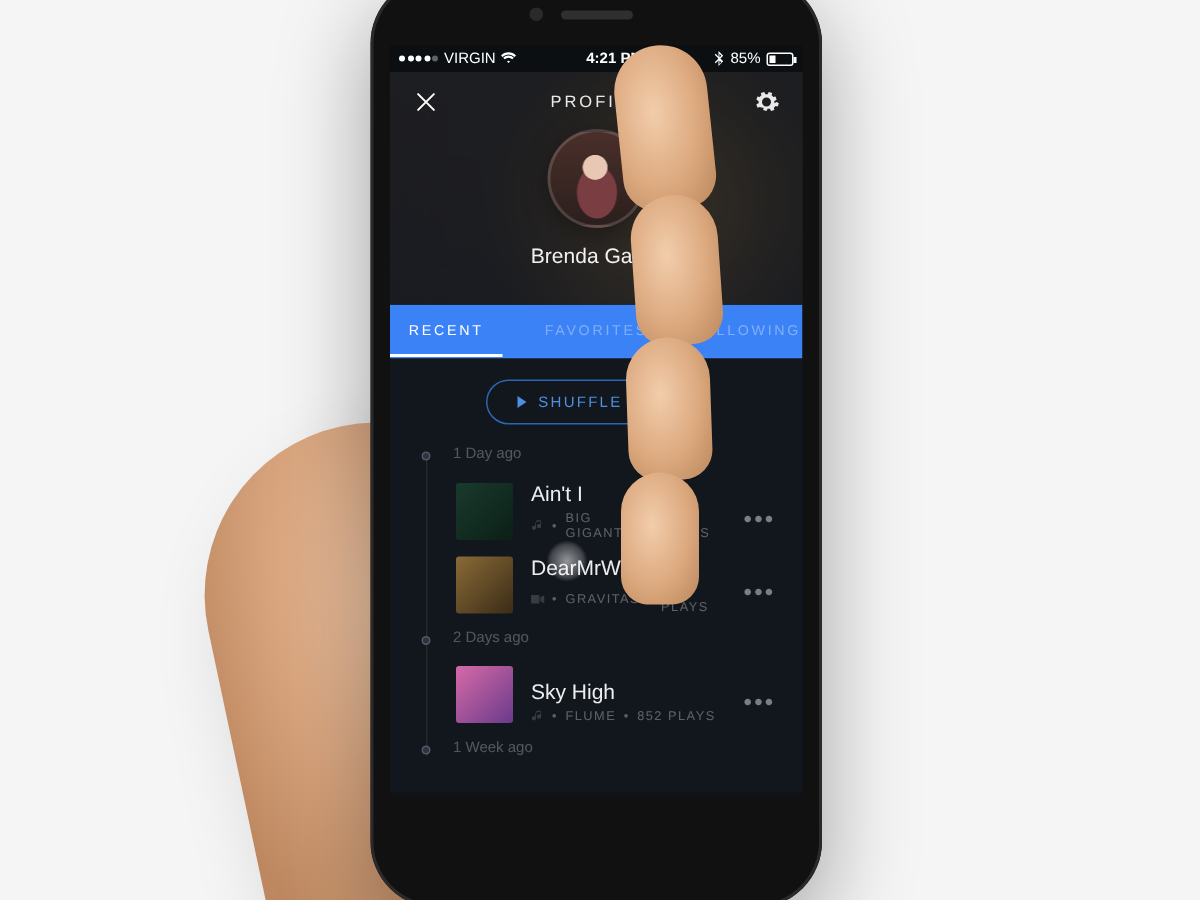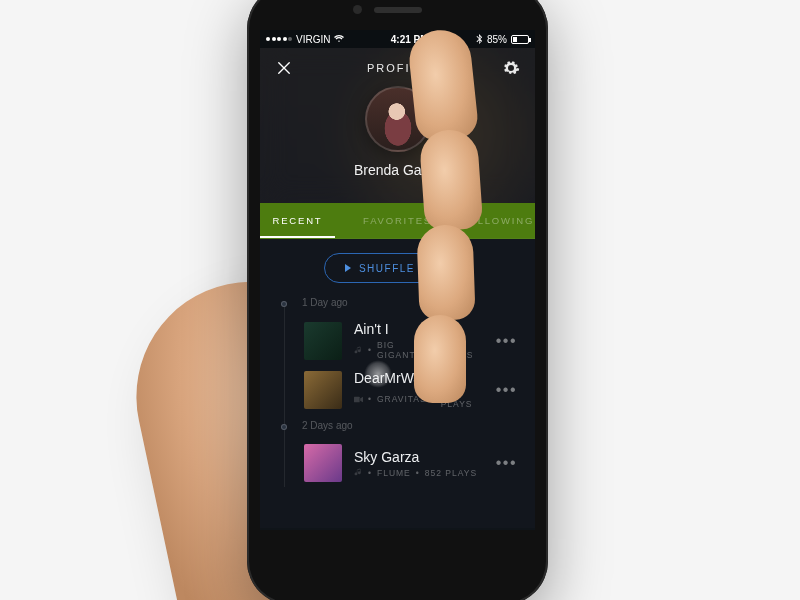--- a/index.html
+++ b/index.html
@@ -88,21 +88,21 @@
         radial-gradient(circle at 48% 38%, #e8c8b4 0 16%, transparent 17%),
         radial-gradient(ellipse at 50% 65%, #7a3d42 0 30%, transparent 31%),
         linear-gradient(180deg, #4a2f2a 0%, #2b1f1d 100%);
       border: 2px solid rgba(255,255,255,.15);
       box-shadow: 0 4px 18px rgba(0,0,0,.4);
     }
     .uname { position: relative; font-size: 14px; font-weight: 400; margin-top: 10px; color: #f1f1f1; }
 
     
     .tabs {
-      display: flex; background: #4d7c0f;
+      display: flex; background: #3b82f6;
       border-bottom: 1px solid rgba(255,255,255,.04);
       gap: 25px;
     }
     .tab {
       flex: 1; text-align: center; padding: 12px 0;
       font-size: 9.5px; letter-spacing: 1.8px;
       color: rgba(255,255,255,.35);
       cursor: pointer;
     }
     .tab.active { color: #fff; box-shadow: 0 -2px 0 #fff inset; }
@@ -142,21 +142,21 @@
     .tl-dot {
       position: absolute; left: -3px; top: 4px;
       width: 6px; height: 6px; border-radius: 50%;
       background: #2a3340; border: 1px solid rgba(255,255,255,.2);
     }
     .tl-label {
       font-size: 10px; color: rgba(255,255,255,.28);
       padding-left: 12px; margin-bottom: 8px;
     }
     .track {
-      display: flex; align-items: center; gap: 12px;
+      display: flex; align-items: flex-end; gap: 12px;
       padding: 5px 14px 5px 14px;
       cursor: pointer;
     }
     .art {
       width: 38px; height: 38px; flex-shrink: 0;
       border-radius: 2px;
       background: #333;
     }
     .art1 { background: linear-gradient(135deg, #1a3a2e 0%, #0b1f16 100%); }
     .art2 { background: linear-gradient(135deg, #8a6a37 0%, #3a2c17 100%); }
@@ -320,35 +320,39 @@
             </div>
           </div>
 
           <div class="tl-section">
             <div class="tl-dot"></div>
             <div class="tl-label">2 Days ago</div>
 
             <div class="track">
               <div class="art art3"></div>
               <div class="track-info">
-                <div class="track-title">Sky Garza</div>
+                <div class="track-title">Sky High</div>
                 <div class="track-meta">
                   <svg class="meta-icon" viewBox="0 0 16 16">
                       <path fill="currentColor" d="M6 2v8.5A2.5 2.5 0 114 8h1V4l7-2v6.5A2.5 2.5 0 1110 6h1V1L6 2z"></path>
                     </svg>
                   <span>•</span>
                   <span>FLUME</span>
                   <span>•</span>
                   <span>852 PLAYS</span>
                 </div>
               </div>
               <div class="more">•••</div>
             </div>
           </div>
 
+          <div class="tl-section">
+            <div class="tl-dot"></div>
+            <div class="tl-label">1 Week ago</div>
+          </div>
 
         </div>
       </div>
 
     </div>
   </div>
 
   <div class="touch-indicator"></div>
 </div>
 

